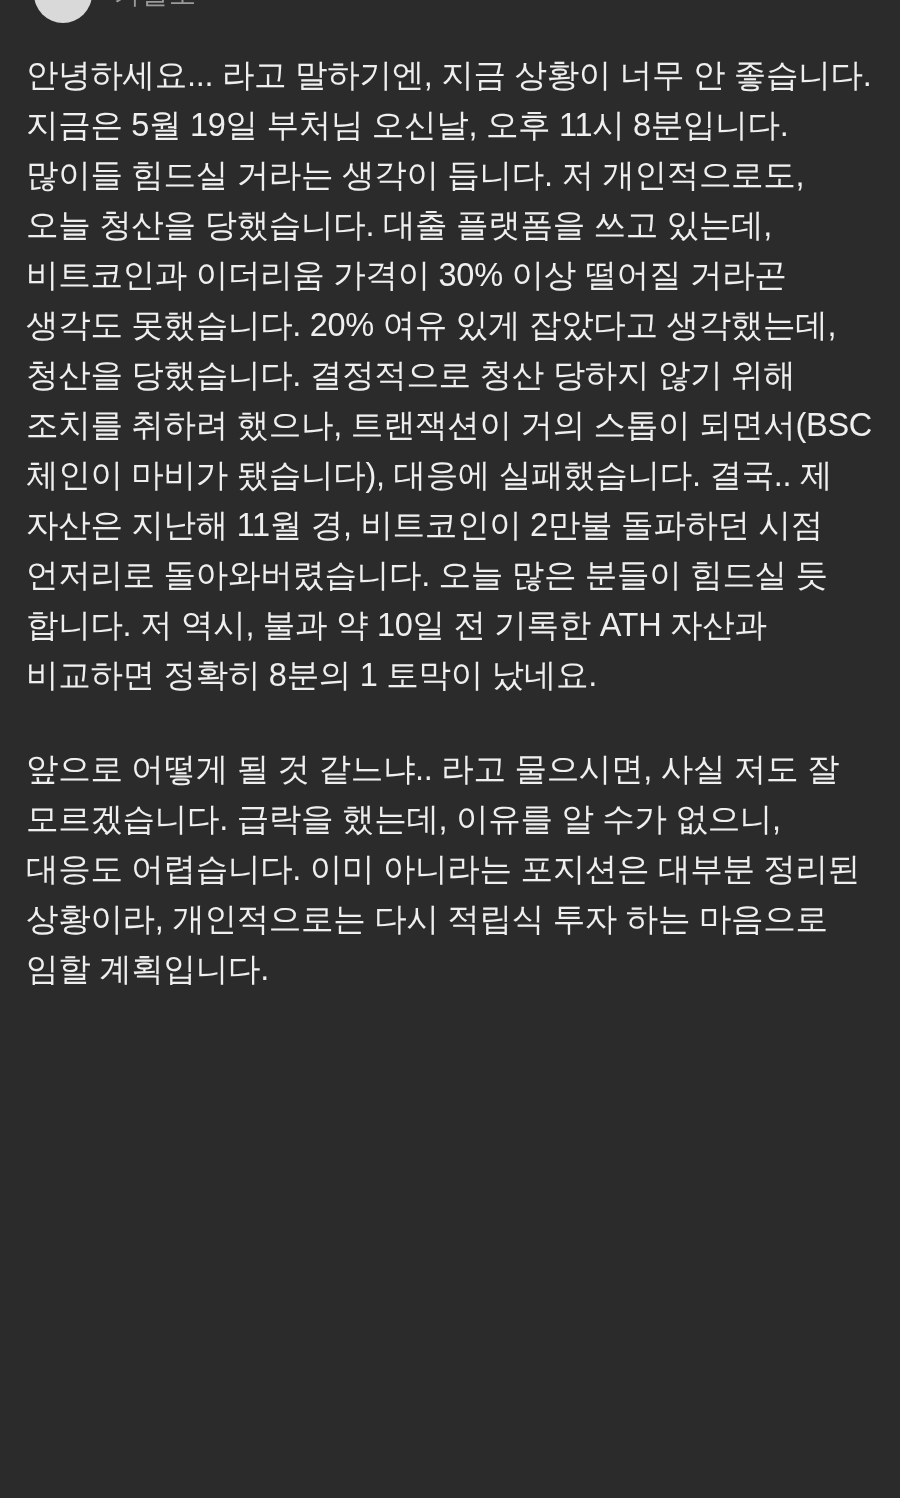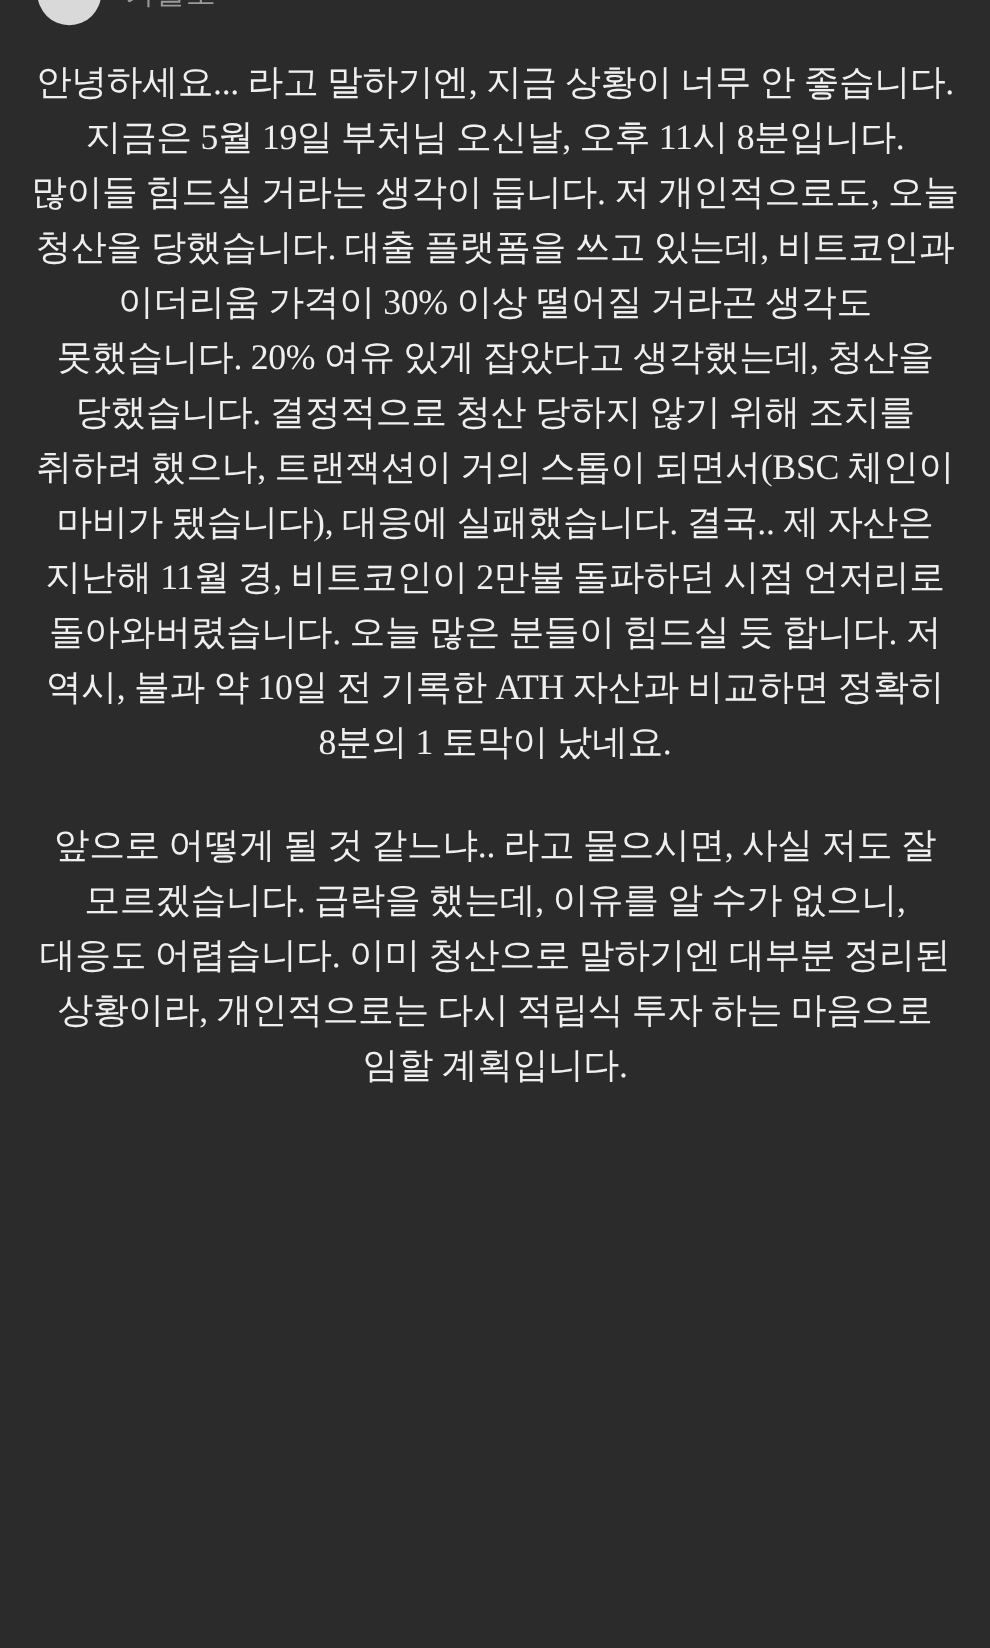--- a/index.html
+++ b/index.html
@@ -54,35 +54,34 @@
     left: 26px;
     width: 848px;
   }
   .para {
     font-size: 32.5px;
     line-height: 50px;
     color: #efefef;
     letter-spacing: -0.3px;
     word-break: keep-all;
     margin: 0 0 44px 0;
-    text-align: center;
-    font-family: Liberation Serif, serif;
+    text-align: left;
   }
   .para:last-child {
     margin-bottom: 0;
   }
 </style>
 </head>
 <body>
 
 <div class="screen">
 
   <div class="header">
     <div class="avatar"></div>
     <div class="author-name">가을도</div>
   </div>
 
   <div class="post-body">
     <p class="para">안녕하세요... 라고 말하기엔, 지금 상황이 너무 안 좋습니다. 지금은 5월 19일 부처님 오신날, 오후 11시 8분입니다. 많이들 힘드실 거라는 생각이 듭니다. 저 개인적으로도, 오늘 청산을 당했습니다. 대출 플랫폼을 쓰고 있는데, 비트코인과 이더리움 가격이 30% 이상 떨어질 거라곤 생각도 못했습니다. 20% 여유 있게 잡았다고 생각했는데, 청산을 당했습니다. 결정적으로 청산 당하지 않기 위해 조치를 취하려 했으나, 트랜잭션이 거의 스톱이 되면서(BSC 체인이 마비가 됐습니다), 대응에 실패했습니다. 결국.. 제 자산은 지난해 11월 경, 비트코인이 2만불 돌파하던 시점 언저리로 돌아와버렸습니다. 오늘 많은 분들이 힘드실 듯 합니다. 저 역시, 불과 약 10일 전 기록한 ATH 자산과 비교하면 정확히 8분의 1 토막이 났네요.</p>
-    <p class="para">앞으로 어떻게 될 것 같느냐.. 라고 물으시면, 사실 저도 잘 모르겠습니다. 급락을 했는데, 이유를 알 수가 없으니, 대응도 어렵습니다. 이미 청산으로 말하기엔 대부분 정리된 상황이라, 개인적으로는 다시 적립식 투자 하는 마음으로 임할 계획입니다.</p>
+    <p class="para">앞으로 어떻게 될 것 같느냐.. 라고 물으시면, 사실 저도 잘 모르겠습니다. 급락을 했는데, 이유를 알 수가 없으니, 대응도 어렵습니다. 이미 아니라는 포지션은 대부분 정리된 상황이라, 개인적으로는 다시 적립식 투자 하는 마음으로 임할 계획입니다.</p>
   </div>
 
 </div>
 
 </body></html>

